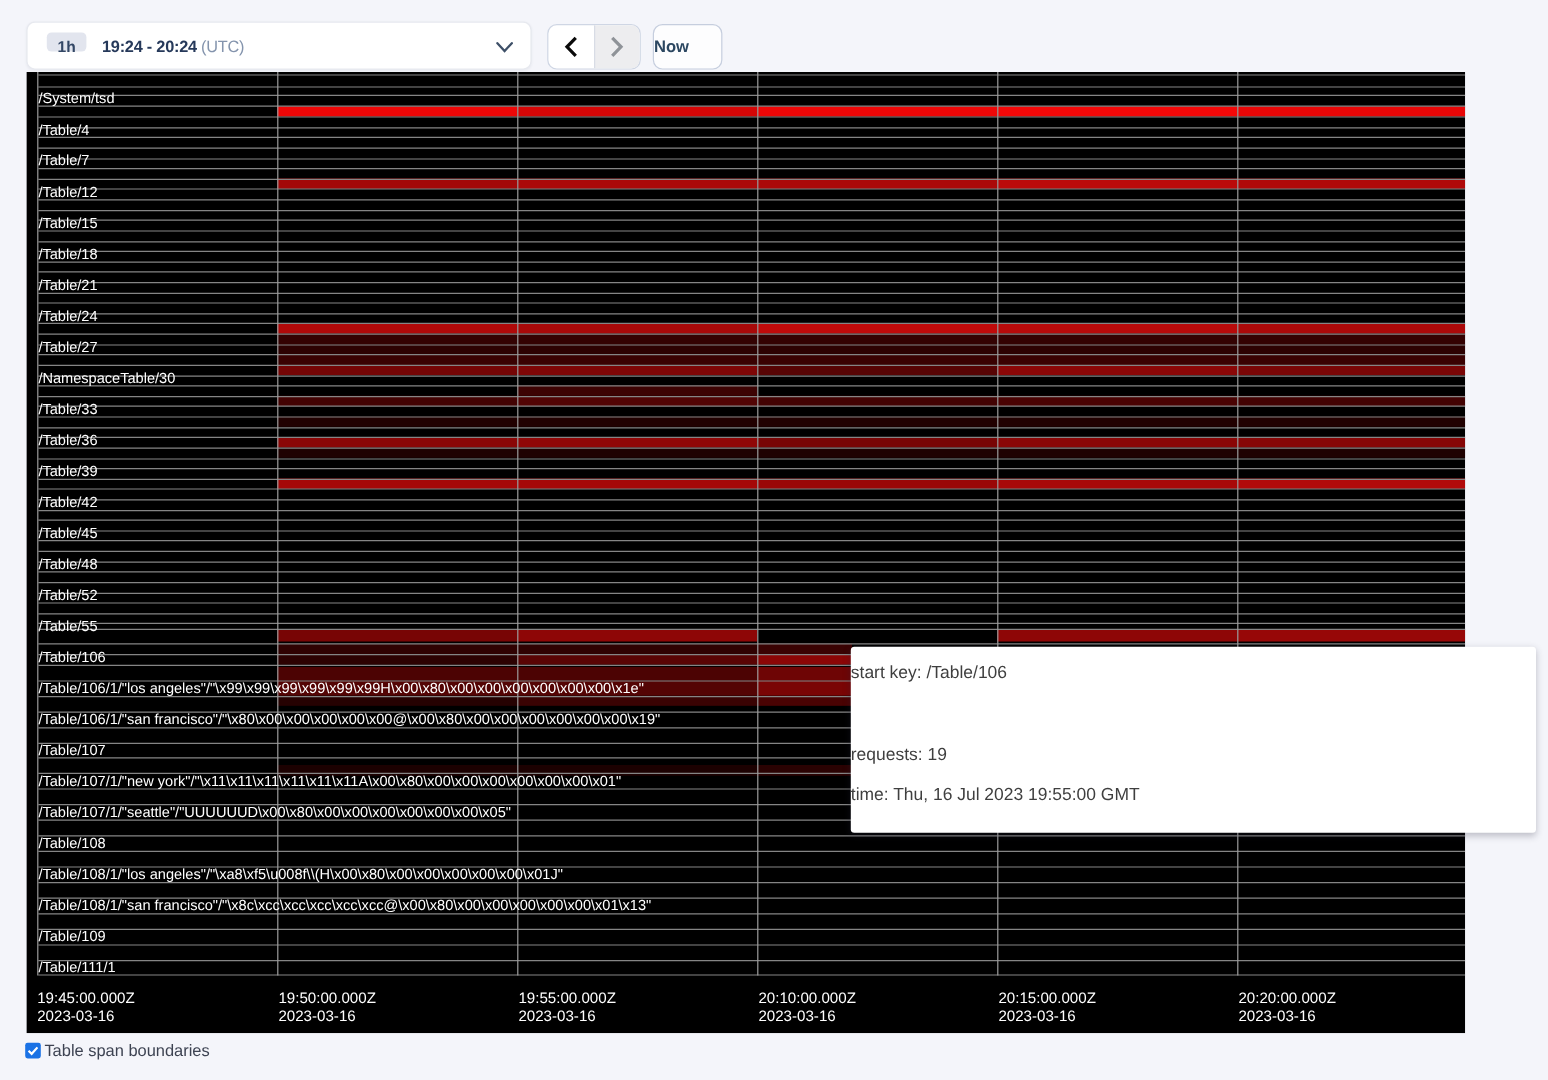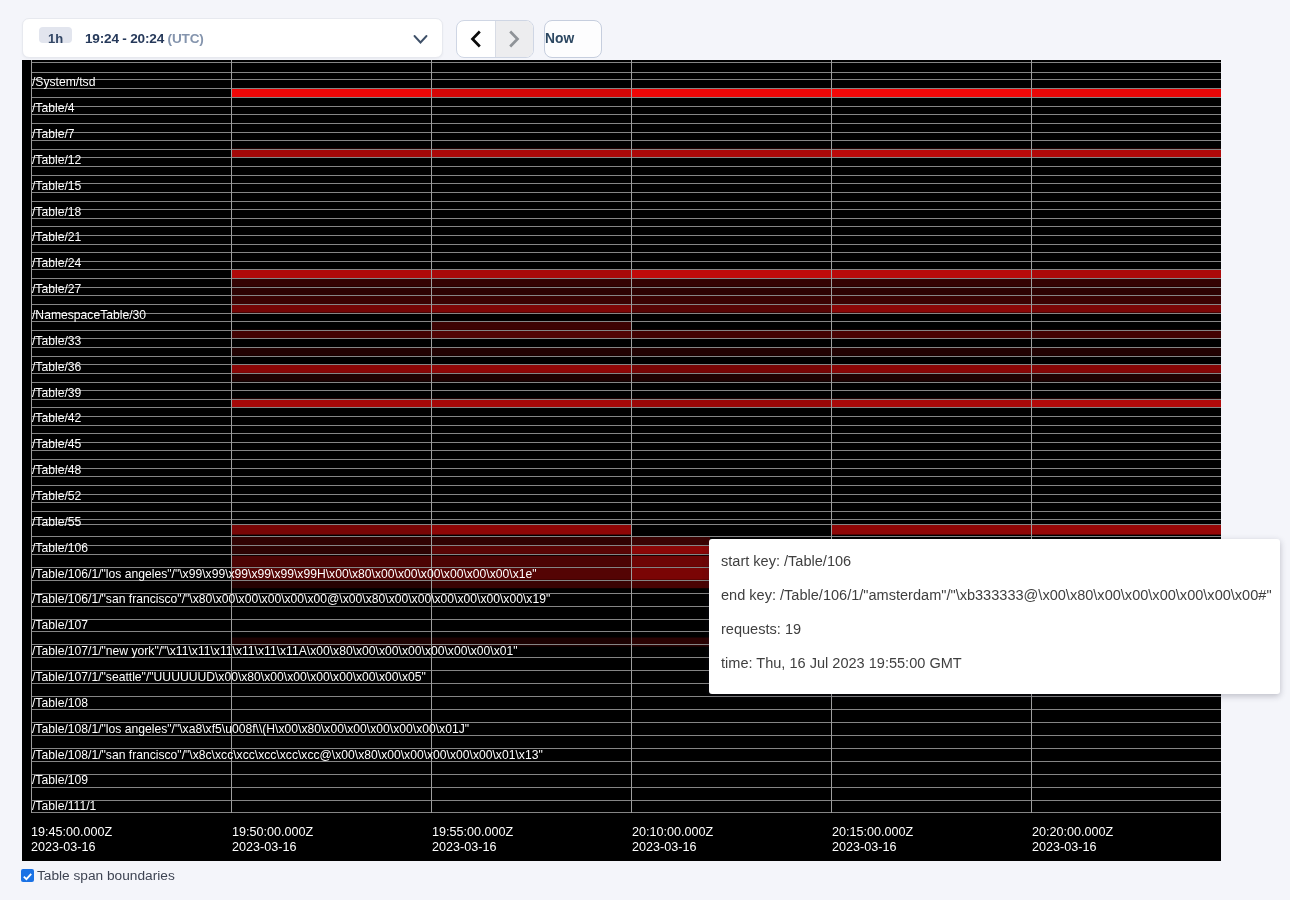--- a/index.html
+++ b/index.html
@@ -1,25 +1,25 @@
 <!DOCTYPE html>
 <html><head><meta charset="utf-8"><style>
 *{margin:0;padding:0;box-sizing:border-box}
 html,body{width:1290px;height:900px;background:#f4f5fa;font-family:"Liberation Sans",sans-serif;position:relative;overflow:hidden}
 .sel{position:absolute;left:22px;top:18px;width:421px;height:40px;background:#fff;border:1px solid #e7e9ef;border-radius:7px;box-shadow:0 1px 2px rgba(50,60,90,.06)}
 .badge{position:absolute;left:16px;top:8px;width:33px;height:16px;background:#e2e5ee;border-radius:4px;color:#334765;font-size:13px;font-weight:bold;text-align:center;line-height:24px}
 .range{position:absolute;left:62px;top:0;height:38px;line-height:40px;font-size:13.6px;letter-spacing:-0.2px;font-weight:bold;color:#26395a;white-space:nowrap}
-.range .utc{font-weight:bold;color:#8494ad}
+.range .utc{font-weight:normal;color:#8494ad}
 .chev{position:absolute;right:14px;top:13px}
 .grp{position:absolute;left:456px;top:20px;width:78px;height:38px;border:1px solid #cfd6e4;border-radius:8px;background:#fff;display:flex;overflow:hidden}
 .grp .b{width:39px;height:100%;display:flex;align-items:center;justify-content:center}
 .grp .b2{background:#ededef;border-left:1px solid #d8dce5}
 .now{position:absolute;left:544px;top:20px;width:58px;height:38px;border:1px solid #c6cede;border-radius:8px;background:#fdfdfe;color:#2c4761;font-size:13.8px;font-weight:bold;text-align:left;line-height:36px}
 .tip{position:absolute;left:709px;top:539px;width:571px;height:155px;background:#fff;border-radius:3px;box-shadow:0 2px 6px rgba(40,40,60,.28);color:#3f3f3f;font-size:14.55px}
-.tip div{position:absolute;left:12px;white-space:nowrap}
+.tip div{position:absolute;left:0;white-space:nowrap}
 .cbrow{position:absolute;left:21px;top:868px;height:17px}
 .cb{position:absolute;left:0;top:1px;width:13px;height:13px;background:#1a72e5;border-radius:2px}
 .cbl{position:absolute;left:16px;top:0;font-size:13.7px;color:#3d4352;white-space:nowrap}
 </style></head>
 <body>
 <div class="sel">
   <div class="badge">1h</div>
   <div class="range">19:24 - 20:24 <span class="utc">(UTC)</span></div>
   <svg class="chev" width="15" height="14" viewBox="0 0 15 14">
       <path d="M1.5 4 L7.5 10.5 L13.5 4" stroke="#3e5068" stroke-width="1.9" fill="none" stroke-linecap="round"></path>
@@ -158,21 +158,20 @@
 <text x="410" y="790.5" font-family="Liberation Sans, sans-serif" font-size="12.6" fill="#ffffff">2023-03-16</text>
 <text x="610" y="775.5" font-family="Liberation Sans, sans-serif" font-size="12.6" fill="#ffffff">20:10:00.000Z</text>
 <text x="610" y="790.5" font-family="Liberation Sans, sans-serif" font-size="12.6" fill="#ffffff">2023-03-16</text>
 <text x="810" y="775.5" font-family="Liberation Sans, sans-serif" font-size="12.6" fill="#ffffff">20:15:00.000Z</text>
 <text x="810" y="790.5" font-family="Liberation Sans, sans-serif" font-size="12.6" fill="#ffffff">2023-03-16</text>
 <text x="1010" y="775.5" font-family="Liberation Sans, sans-serif" font-size="12.6" fill="#ffffff">20:20:00.000Z</text>
 <text x="1010" y="790.5" font-family="Liberation Sans, sans-serif" font-size="12.6" fill="#ffffff">2023-03-16</text>
 </svg>
 <div class="tip">
   <div style="top:14px">start key: /Table/106</div>
-  <div style="top:48px">end key: /Table/106/1/"amsterdam"/"\xb333333@\x00\x80\x00\x00\x00\x00\x00\x00#"</div>
   <div style="top:82px">requests: 19</div>
   <div style="top:116px">time: Thu, 16 Jul 2023 19:55:00 GMT</div>
 </div>
 <div class="cbrow">
   <div class="cb"><svg width="13" height="13" viewBox="0 0 13 13">
         <path d="M2.8 6.6 L5.4 9.2 L10.2 3.8" stroke="#fff" stroke-width="1.8" fill="none"></path>
       </svg></div>
   <div class="cbl">Table span boundaries</div>
 </div>
 </body></html>

